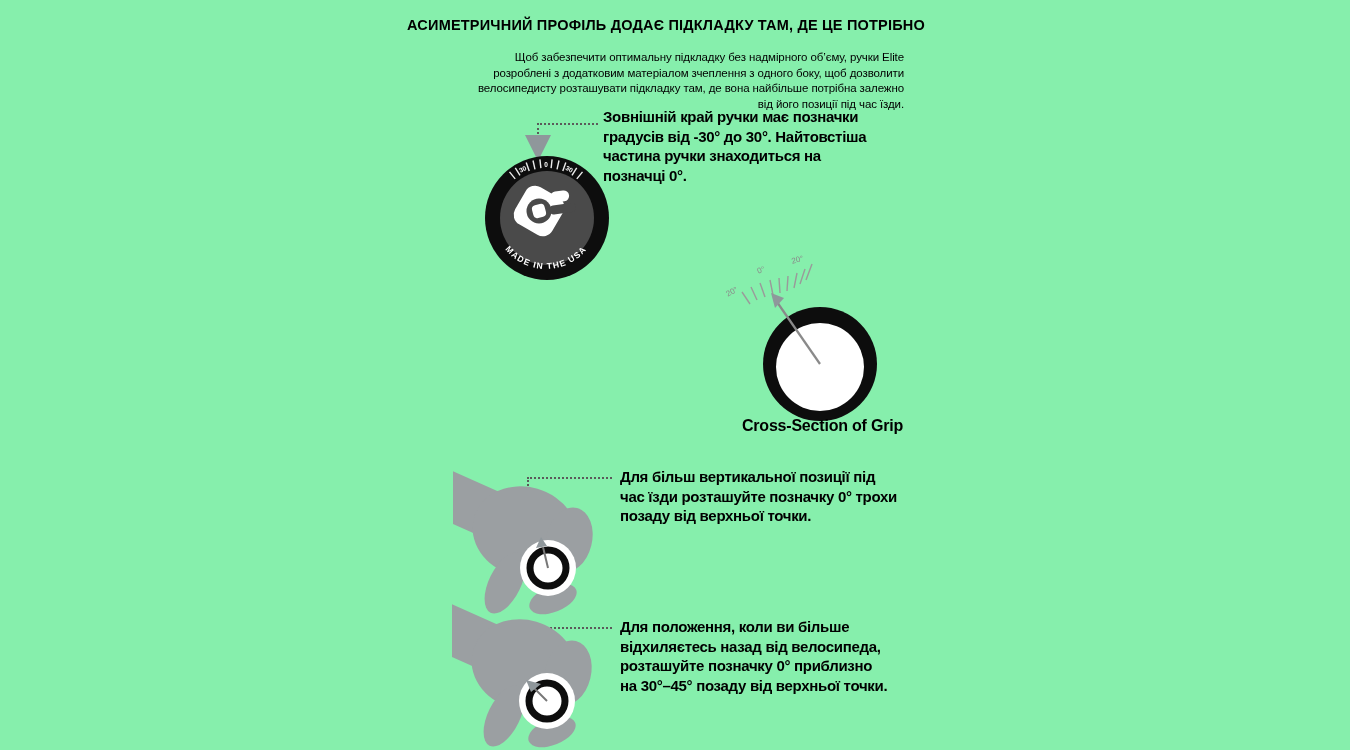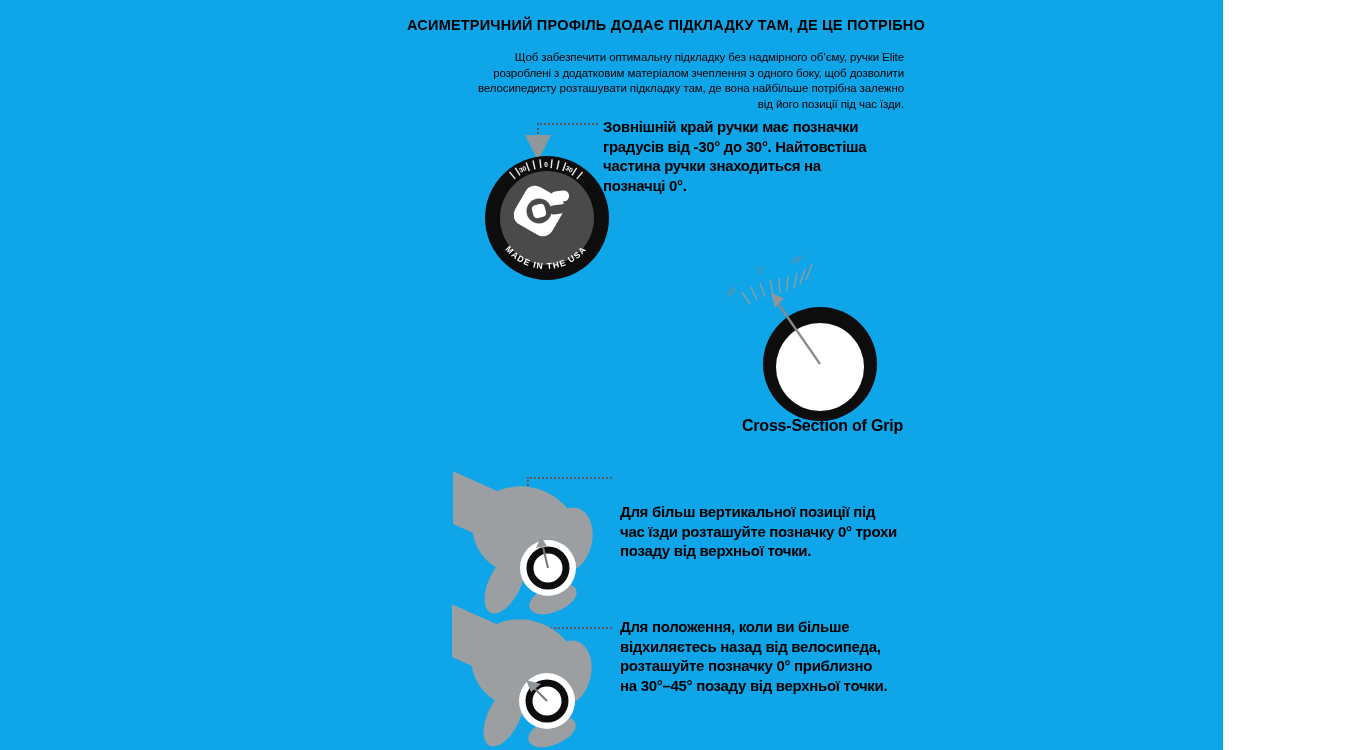--- a/index.html
+++ b/index.html
@@ -1,17 +1,17 @@
 <!DOCTYPE html>
 <html><head>
 <meta charset="utf-8">
 <style>
   html,body{margin:0;padding:0;background:#ffffff;}
   #page{
-    position:relative;width:1223px;height:750px;background:#0ea5e9;overflow:hidden;
+    position:relative;width:1350px;height:750px;background:#86efac;overflow:hidden;
     font-family:"Liberation Sans",sans-serif;color:#000;
   }
   .abs{position:absolute;}
   .title{
     left:200px;top:17px;width:932px;text-align:center;
     font-size:14.5px;font-weight:bold;letter-spacing:.2px;white-space:pre-line;
   }
   .intro{
     left:444px;top:50px;width:460px;
     font-size:11.5px;line-height:15.5px;white-space:pre-line;letter-spacing:-.1px;text-align:right;
@@ -79,21 +79,21 @@
       <rect x="-21.5" y="-21.5" width="43" height="43" rx="11" transform="rotate(-60)" fill="#ffffff"></rect>
       <circle r="12.5" fill="#4a4a4a"></circle>
       <rect x="-6.5" y="-6.5" width="13" height="13" rx="4" transform="rotate(-15)" fill="#ffffff"></rect>
       <g transform="rotate(-8)">
         <rect x="10" y="-3.5" width="27" height="9" rx="4.5" fill="#4a4a4a"></rect>
         <rect x="13" y="-17" width="19" height="11" rx="5.5" fill="#ffffff"></rect>
       </g>
     </g>
   </svg>
 
-  <div class="abs callout" style="left:603px;top:117px;width:300px;">Зовнішній край ручки має позначки
+  <div class="abs callout" style="left:603px;top:107px;width:300px;">Зовнішній край ручки має позначки
 градусів від -30° до 30°. Найтовстіша
 частина ручки знаходиться на
 позначці 0°.</div>
 
 
   <svg class="abs" style="left:723px;top:246px;" width="200" height="195" viewBox="0 0 200 195">
 
     <g stroke="#9a9a9a" stroke-width="1.4">
       <line x1="27" y1="58" x2="19" y2="46"></line>
       <line x1="34" y1="54" x2="28" y2="41"></line>
@@ -130,21 +130,21 @@
       <ellipse cx="116" cy="84" rx="23" ry="33" transform="rotate(14 116 84)"></ellipse>
       <ellipse cx="100" cy="143" rx="25" ry="13" transform="rotate(-22 100 143)"></ellipse>
       <ellipse cx="52" cy="127" rx="16" ry="33" transform="rotate(26 52 127)"></ellipse>
     </g>
     <circle cx="95" cy="112" r="28" fill="#ffffff"></circle>
     <circle cx="95" cy="112" r="18" fill="#ffffff" stroke="#0d0d0d" stroke-width="7"></circle>
     <line x1="95" y1="112" x2="90" y2="91" stroke="#777777" stroke-width="2"></line>
     <polygon points="88,81 83,92 94,90" fill="#8f979b"></polygon>
   </svg>
 
-  <div class="abs callout" style="left:620px;top:467px;width:300px;margin-top:35px;">Для більш вертикальної позиції під
+  <div class="abs callout" style="left:620px;top:467px;width:300px;">Для більш вертикальної позиції під
 час їзди розташуйте позначку 0° трохи
 позаду від верхньої точки.</div>
 
   <div class="abs dot-h" style="left:527px;top:627px;width:85px;"></div>
   <div class="abs dot-v" style="left:527px;top:627px;height:33px;"></div>
 
   <svg class="abs" style="left:452px;top:589px;" width="150" height="162" viewBox="0 0 150 162">
     <g fill="#9b9fa2">
       <rect x="-34" y="22" width="92" height="48" rx="14" transform="rotate(24 10 45)"></rect>
       <ellipse cx="72" cy="76" rx="53" ry="45" transform="rotate(16 72 76)"></ellipse>

